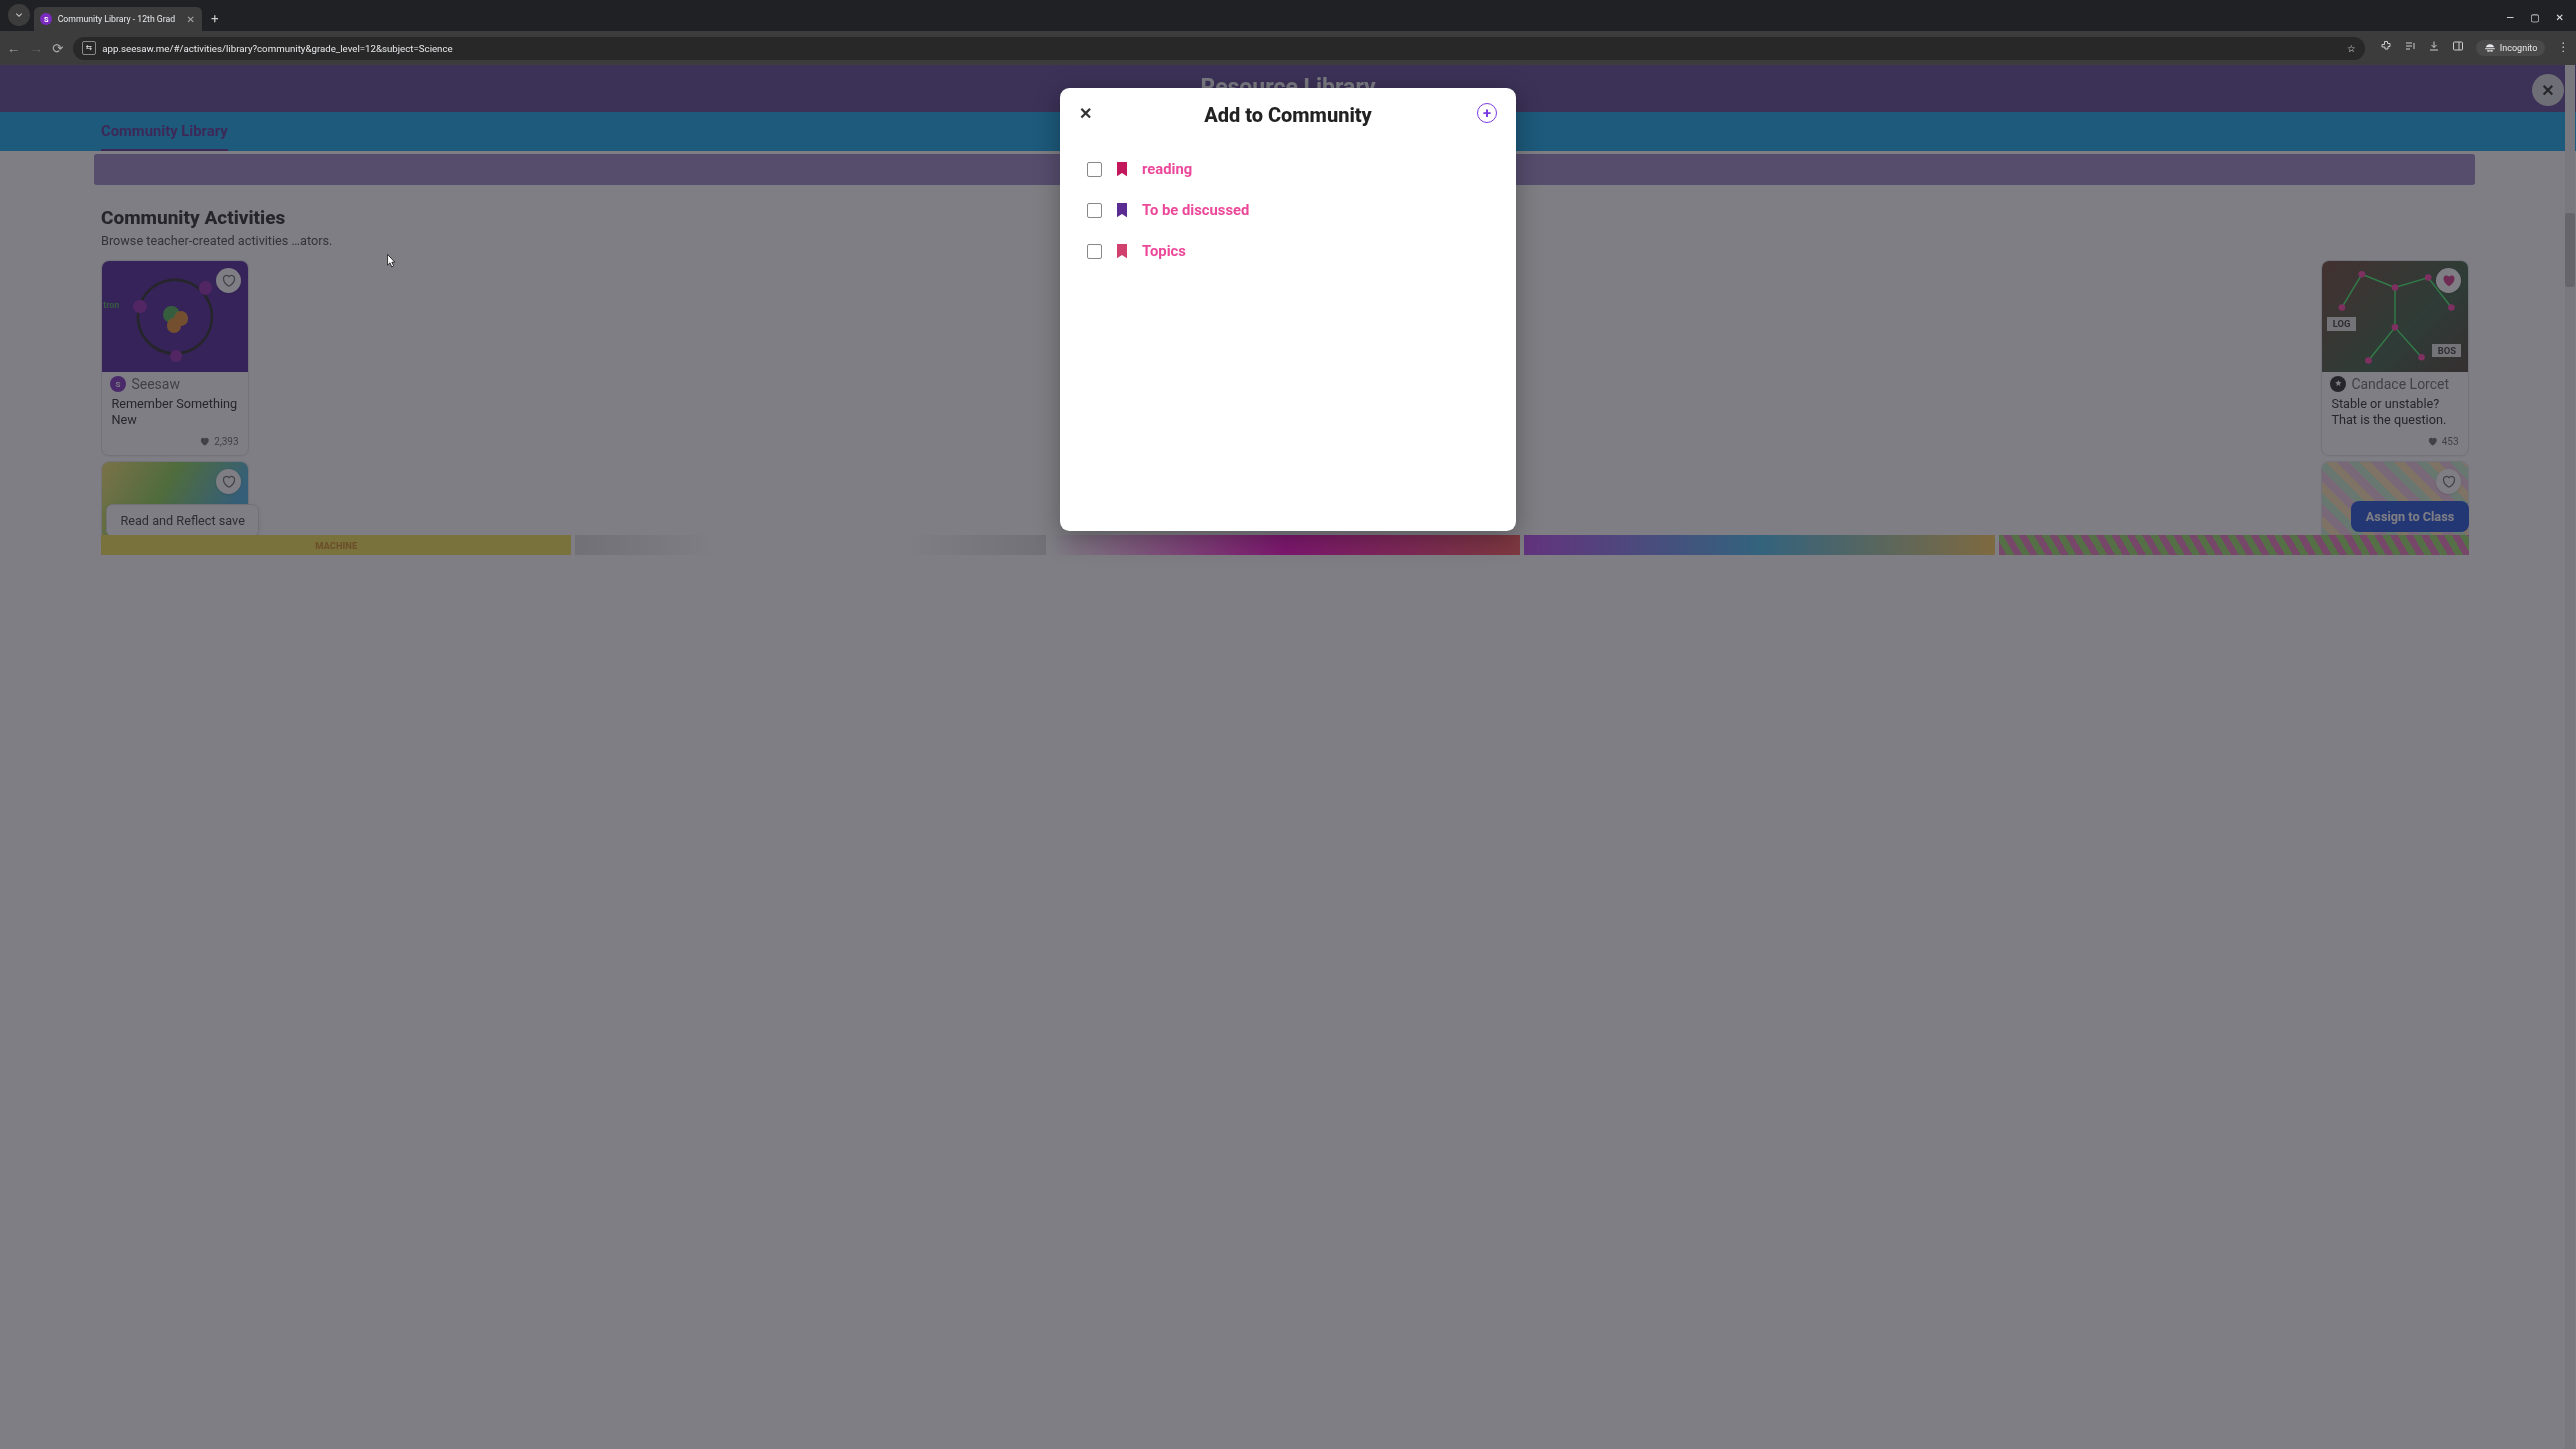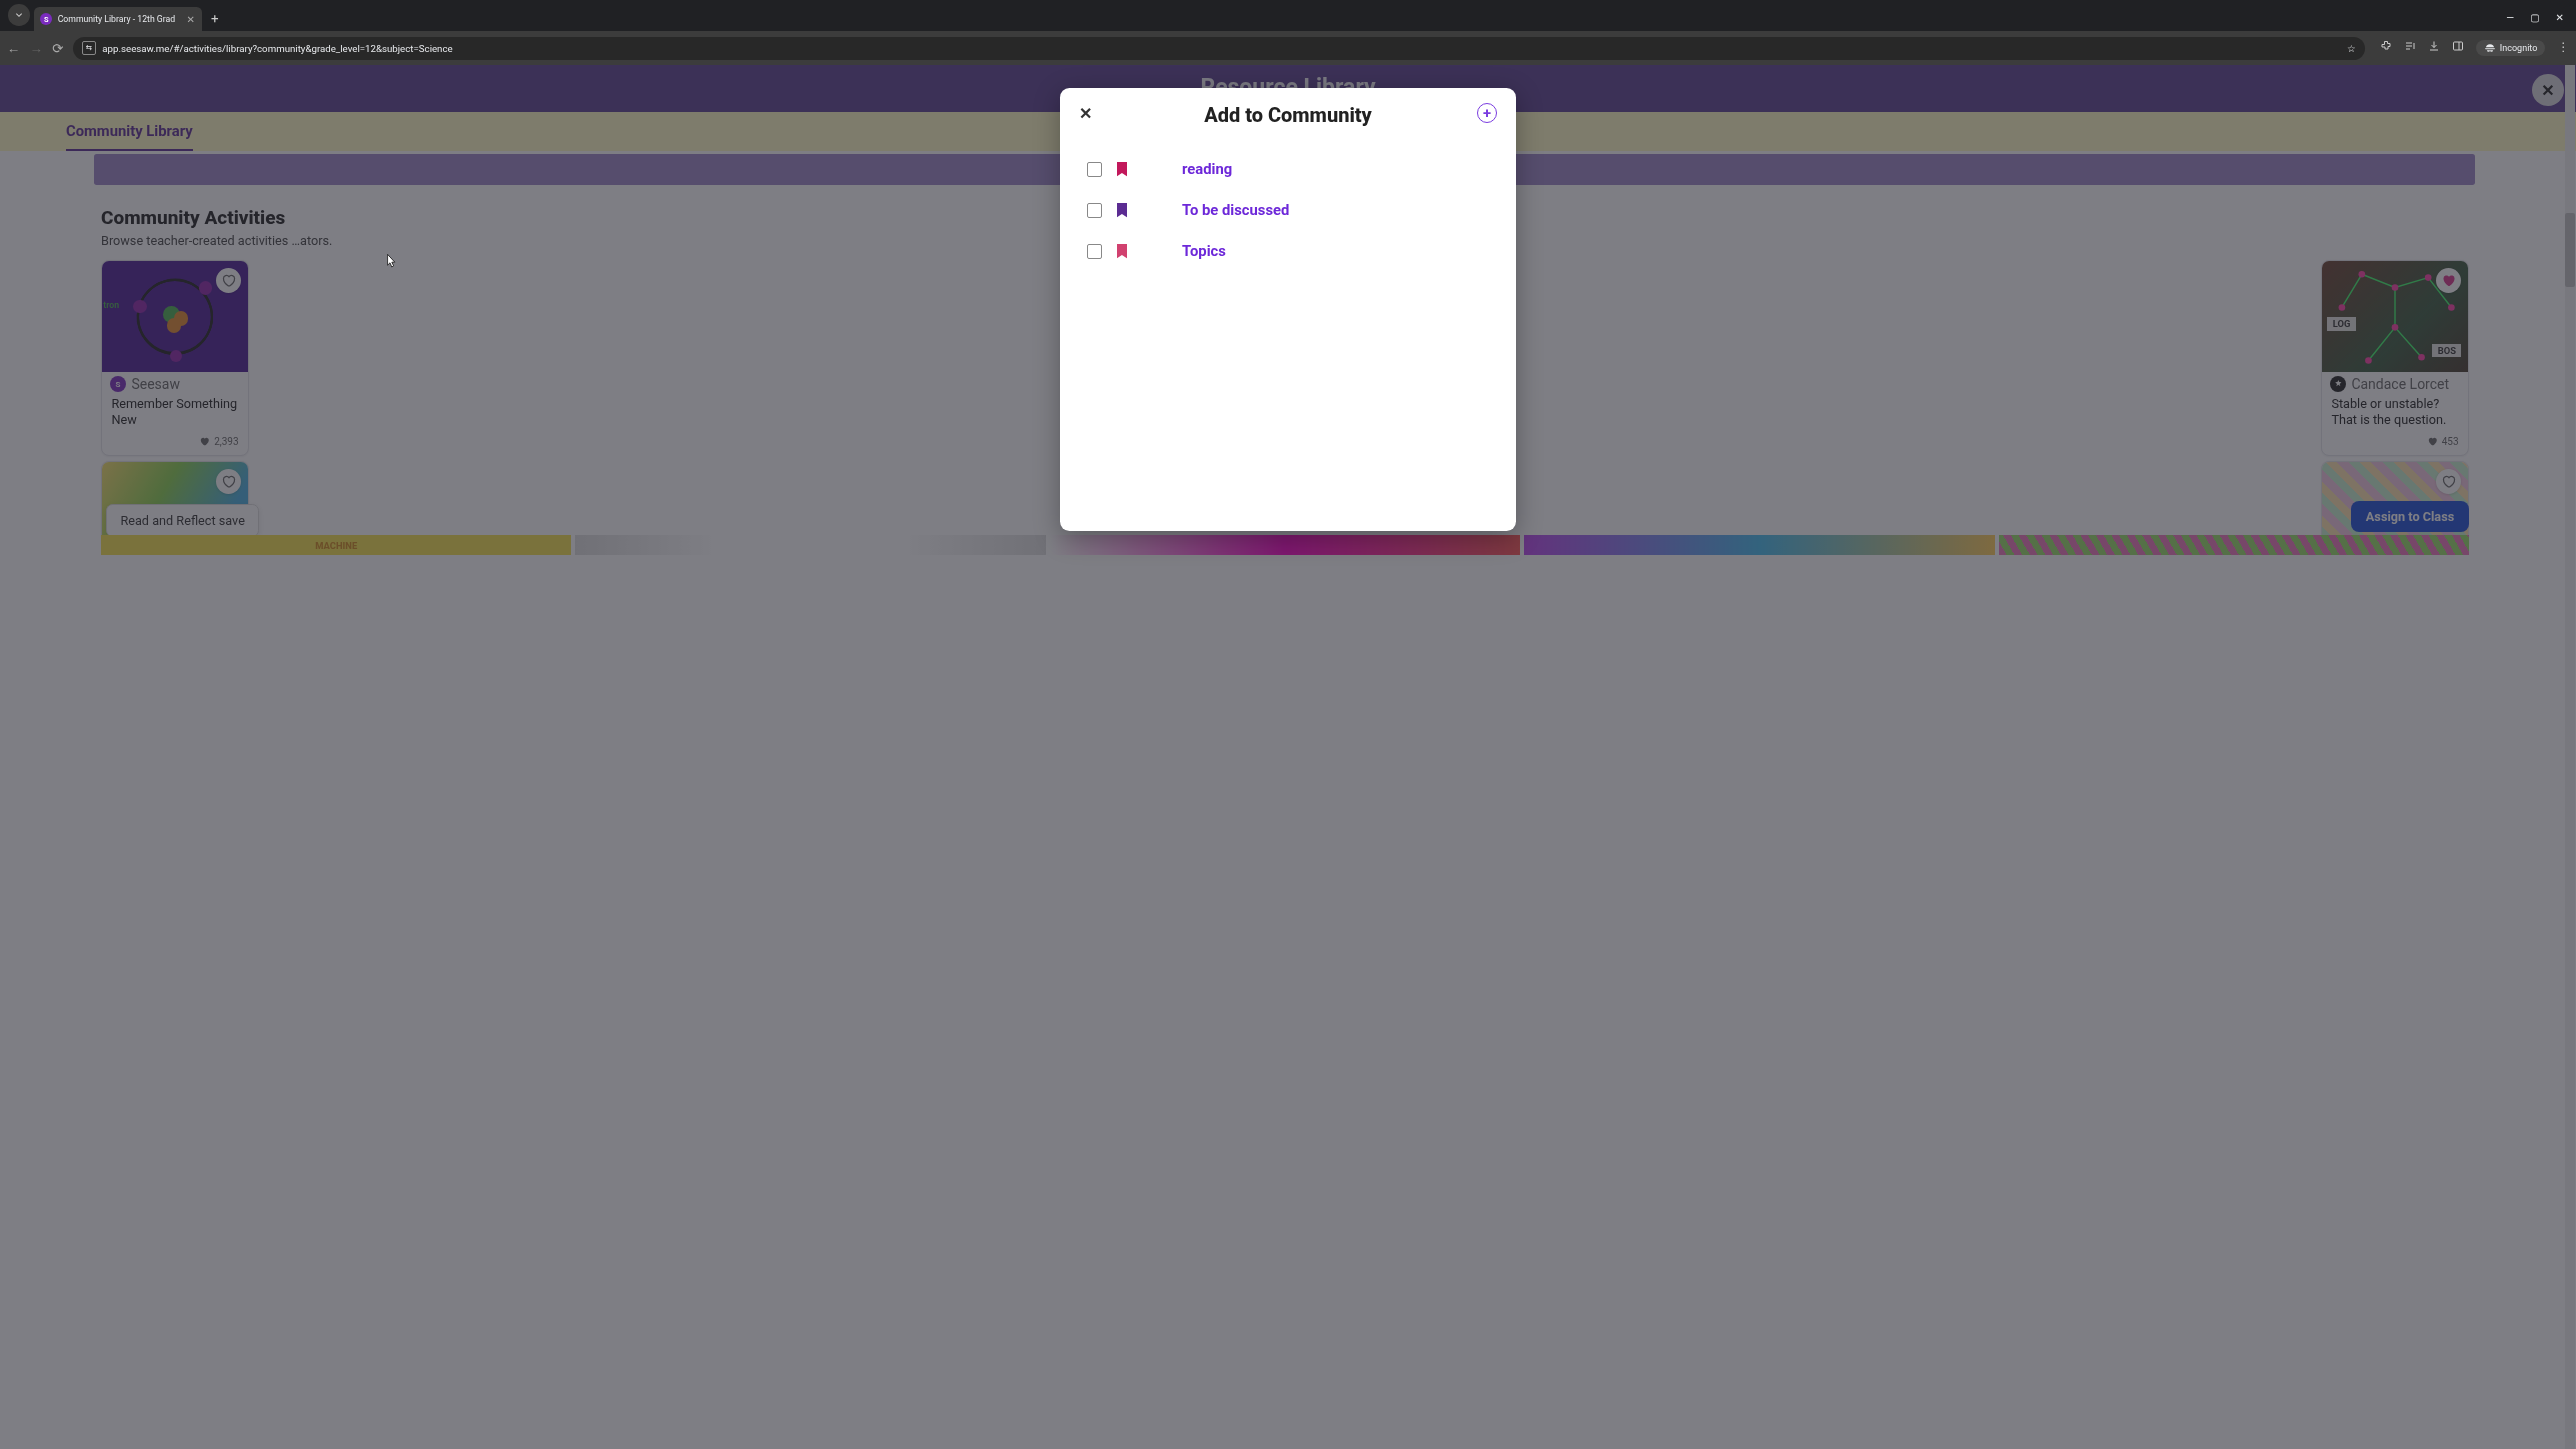--- a/index.html
+++ b/index.html
@@ -28,21 +28,21 @@
   .page { position: relative; width: 100%; height: calc(100% - 64px); background: #fff; overflow:hidden; }
 
   
   .dim { position: absolute; inset: 0; background: rgba(40,40,50,0.6); }
 
   
   .purple-bar { position:absolute; top:0; left:0; right:0; height:47px; background:#5b3f8f; }
   .resource-title { position:absolute; top:9.4px; left:50%; transform:translateX(-50%); color:#fff; font-size:23px; font-weight:700; opacity:.95; }
   .close-page { position:absolute; top:9.4px; right:12px; width:32px; height:32px; border-radius:50%; background:#d8d8dc; display:flex; align-items:center;justify-content:center; font-size:16px; color:#222; font-weight:bold; }
 
-  .tabs-bar { position:absolute; top:47px; left:0; right:0; height:39px; background:#fef9c3; padding-left:66px; display:flex; align-items:center; }
+  .tabs-bar { position:absolute; top:47px; left:0; right:0; height:39px; background:#0ea5e9; padding-left:101px; display:flex; align-items:center; }
   .tab-link { font-size:14.8px; font-weight:700; color:#5b2c92; padding:9.4px 0; border-bottom:2.7px solid #5b2c92; }
 
   .banner { position:absolute; top:89px; left:94px; right:101px; height:31px; background:#9c84c5; border-radius:2.7px; }
 
   .section-title { position:absolute; top:141px; left:101px; font-size:19px; font-weight:800; color:#222; }
   .section-sub { position:absolute; top:168px; left:101px; font-size:12.7px; color:#444; }
 
   
   .card { position:absolute; width:148px; background:#fff; border:0.7px solid #e3e3e8; border-radius:8px; overflow:hidden; box-shadow:0 0.7px 2px rgba(0,0,0,0.06); }
   .card .thumb { height:111px; background:#4c1d95; position:relative; }
@@ -62,21 +62,21 @@
   .modal { position:absolute; left:50%; top:23px; transform:translateX(-50%); width:456px; height:443px; background:#fff; border-radius:9.4px; box-shadow:0 6.7px 27px rgba(0,0,0,.3); padding:14.8px 19px; z-index:10; }
   .modal-header { display:flex; align-items:center; justify-content:center; position:relative; margin-bottom:20px; }
   .modal-close { position:absolute; left:0; top:1.3px; font-size:16px; color:#333; font-weight:bold; }
   .modal-title { font-size:20px; font-weight:800; color:#222; }
   .modal-add { position:absolute; right:0; top:0; width:20px; height:20px; border:1.7px solid #7a3ce0; border-radius:50%; color:#7a3ce0; display:flex; align-items:center; justify-content:center; font-size:14.8px; font-weight:bold; }
   .collection-list { padding: 13.4px 8px; display:flex; flex-direction:column; gap:23px; }
   .collection-item { display:flex; align-items:center; gap:14.8px; }
   .checkbox { width:14.8px; height:14.8px; border:1.7px solid #888; border-radius:2px; }
   .bookmark { width:10.7px; height:14.8px; position:relative; }
   .bookmark::before { content:""; position:absolute; inset:0; background:var(--bm); clip-path: polygon(0 0, 100% 0, 100% 100%, 50% 75%, 0 100%); }
-  .collection-label { font-size:14.8px; font-weight:700; color:#6d28d9;margin-left:40px; }
+  .collection-label { font-size:14.8px; font-weight:700; color:#ec4899; }
 
   .cursor { position:absolute; width:12px; height:16px; z-index:20; pointer-events:none; }
   .cursor svg { width:100%; height:100%; }
 
   
   .atom-thumb { background: radial-gradient(circle at 50% 50%, #fff 0, #f8f5fb 100%); display:flex; align-items:center; justify-content:center; }
   .atom { position:relative; width:81px; height:81px; }
   .atom .orbit { position:absolute; border:2px solid #222; border-radius:50%; }
   .ball { position:absolute; border-radius:50%; }
 </style>

